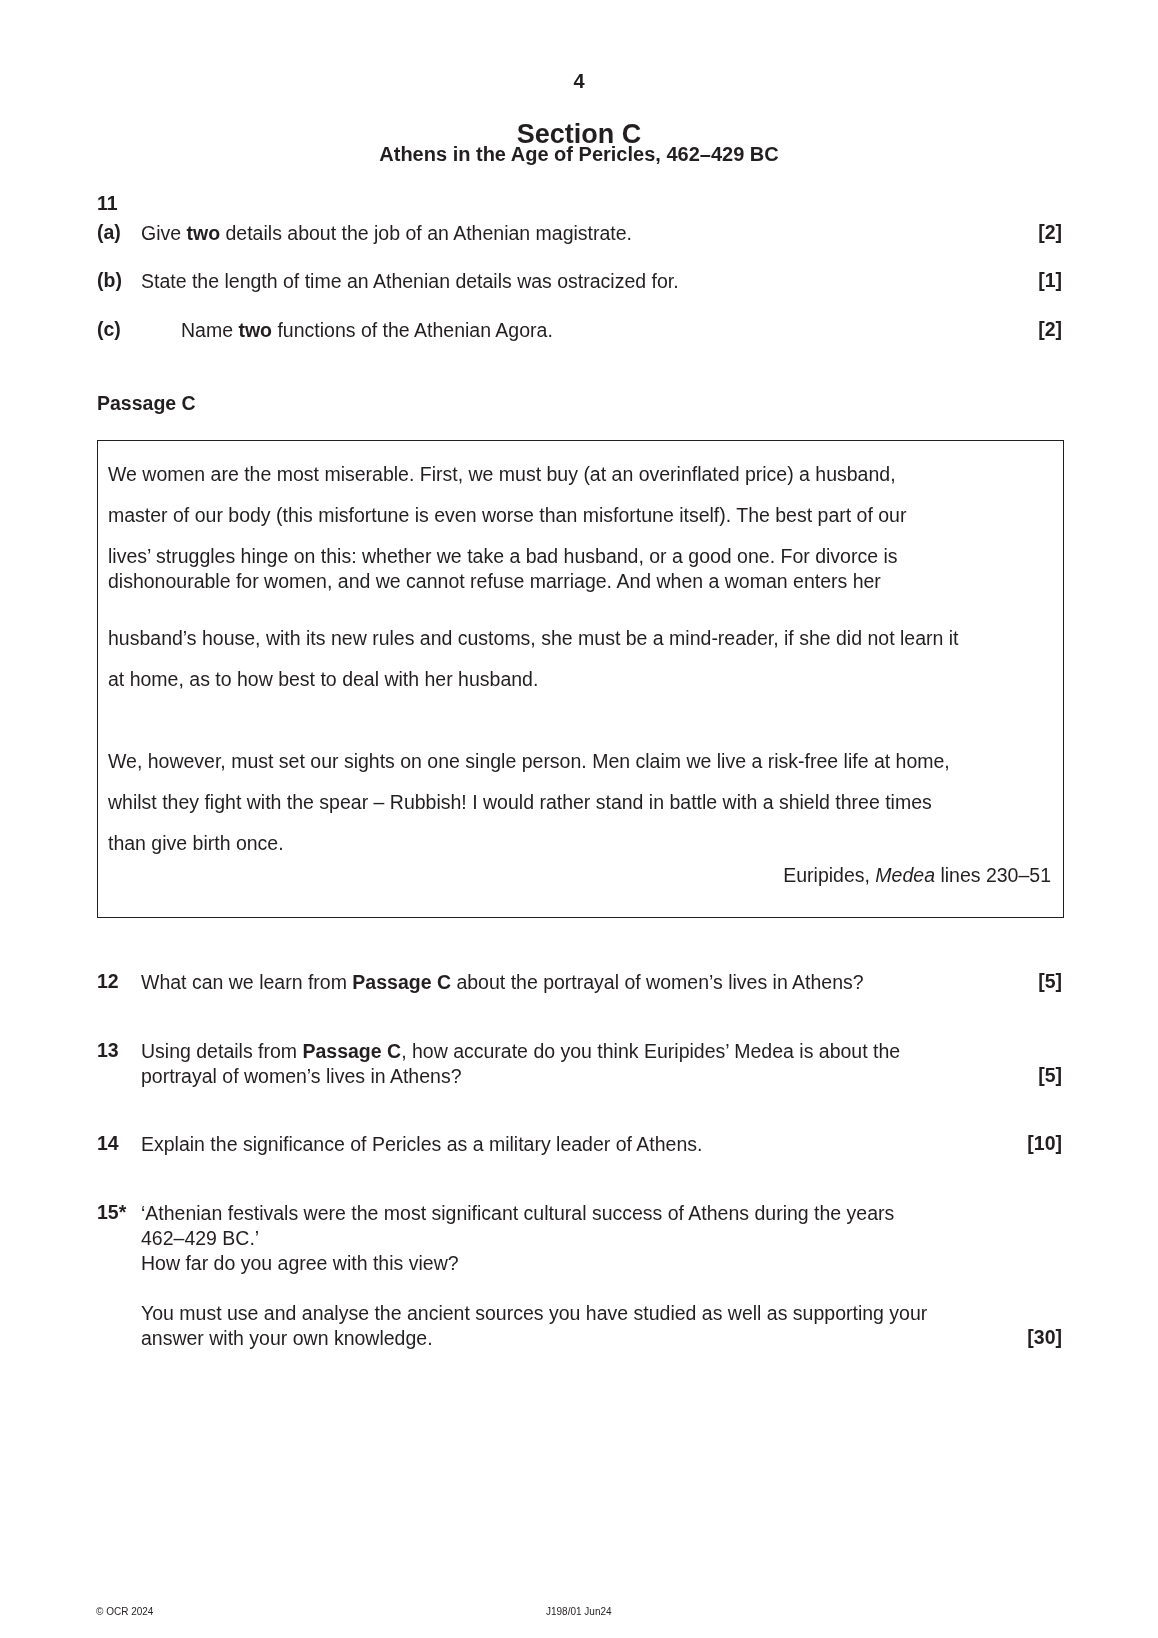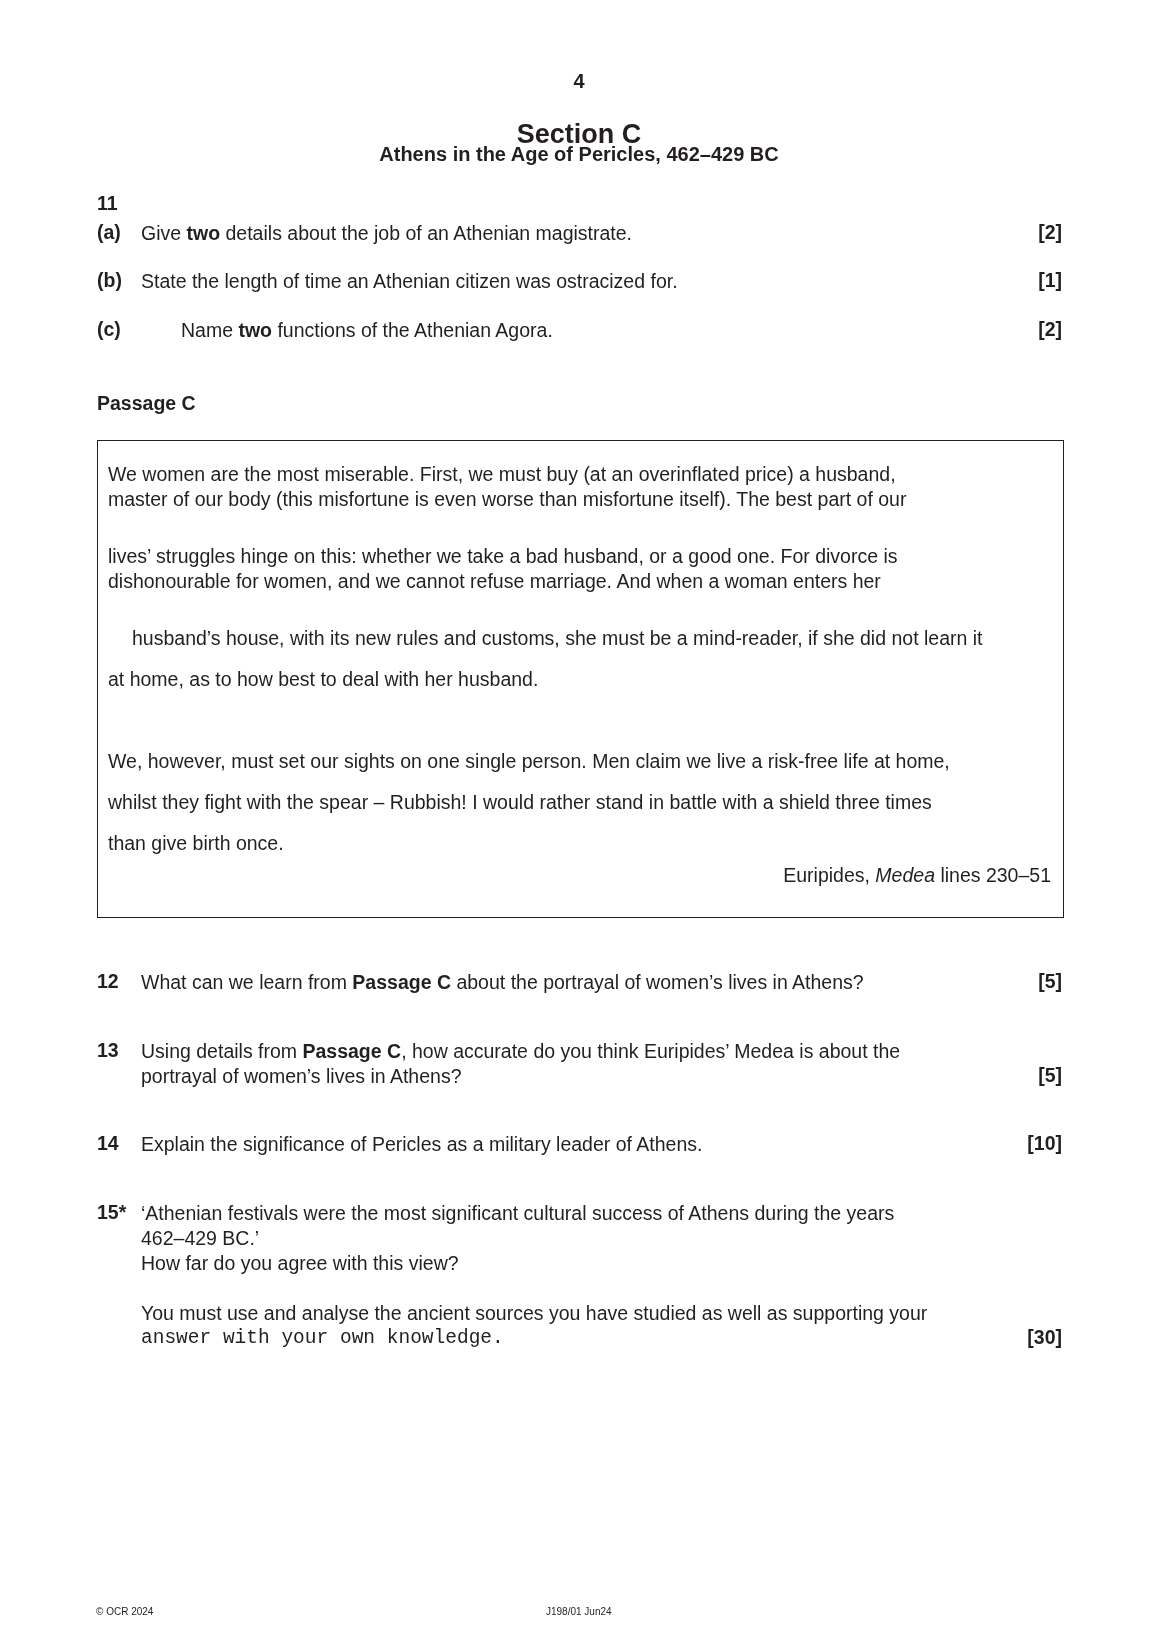--- a/index.html
+++ b/index.html
@@ -36,37 +36,37 @@
 <div class="abs qnum" style="top:192px;">11</div>
 
 <div>
   <div class="abs qlabel" style="top:221px;">(a)</div>
   <div class="abs qtext" style="top:221px;"><span>Give </span><span class="bold">two</span><span> details about the job of an Athenian magistrate.</span></div>
   <div class="abs marks" style="top:221px;">[2]</div>
 </div>
 
 <div>
   <div class="abs qlabel" style="top:269px;">(b)</div>
-  <div class="abs qtext" style="top:269px;"><span>State the length of time an Athenian citizen was ostracized for.</span></div>
+  <div class="abs qtext" style="top:269px;"><span>State the length of time an Athenian details was ostracized for.</span></div>
   <div class="abs marks" style="top:269px;">[1]</div>
 </div>
 
 <div>
   <div class="abs qlabel" style="top:318px;">(c)</div>
   <div class="abs qtext" style="top:318px;margin-left:40px;"><span>Name </span><span class="bold">two</span><span> functions of the Athenian Agora.</span></div>
   <div class="abs marks" style="top:318px;">[2]</div>
 </div>
 
 <div class="abs bold" style="left:97px; top:392px;">Passage C</div>
 <div class="abs passage-box"></div>
 <div class="abs passage-line" style="top:463px;">We women are the most miserable. First, we must buy (at an overinflated price) a husband,</div>
-<div class="abs passage-line" style="top:488px;">master of our body (this misfortune is even worse than misfortune itself). The best part of our</div>
+<div class="abs passage-line" style="top:504px;">master of our body (this misfortune is even worse than misfortune itself). The best part of our</div>
 <div class="abs passage-line" style="top:545px;">lives’ struggles hinge on this: whether we take a bad husband, or a good one. For divorce is</div>
 <div class="abs passage-line" style="top:570px;">dishonourable for women, and we cannot refuse marriage. And when a woman enters her</div>
-<div class="abs passage-line" style="top:627px;margin-left:24px;">husband’s house, with its new rules and customs, she must be a mind-reader, if she did not learn it</div>
+<div class="abs passage-line" style="top:627px;">husband’s house, with its new rules and customs, she must be a mind-reader, if she did not learn it</div>
 <div class="abs passage-line" style="top:668px;">at home, as to how best to deal with her husband.</div>
 <div class="abs passage-line" style="top:750px;">We, however, must set our sights on one single person. Men claim we live a risk-free life at home,</div>
 <div class="abs passage-line" style="top:791px;">whilst they fight with the spear – Rubbish! I would rather stand in battle with a shield three times</div>
 <div class="abs passage-line" style="top:832px;">than give birth once.</div>
 <div class="abs attribution"><span>Euripides, </span><i>Medea</i><span> lines 230–51</span></div>
 
 <div>
   <div class="abs qnum" style="top:970px;">12</div>
   <div class="abs qtext" style="top:970px;"><span>What can we learn from </span><span class="bold">Passage C</span><span> about the portrayal of women’s lives in Athens?</span></div>
   <div class="abs marks" style="top:970px;">[5]</div>
@@ -84,18 +84,18 @@
   <div class="abs qtext" style="top:1132px;">Explain the significance of Pericles as a military leader of Athens.</div>
   <div class="abs marks" style="top:1132px;">[10]</div>
 </div>
 
 <div>
   <div class="abs qnum" style="top:1201px;">15*</div>
   <div class="abs qtext" style="top:1201px;">‘Athenian festivals were the most significant cultural success of Athens during the years</div>
   <div class="abs qtext" style="top:1226px;">462–429 BC.’</div>
   <div class="abs qtext" style="top:1251px;">How far do you agree with this view?</div>
   <div class="abs qtext" style="top:1301px;">You must use and analyse the ancient sources you have studied as well as supporting your</div>
-  <div class="abs qtext" style="top:1326px;font-family:Liberation Mono, monospace;">answer with your own knowledge.</div>
+  <div class="abs qtext" style="top:1326px;">answer with your own knowledge.</div>
   <div class="abs marks" style="top:1326px;">[30]</div>
 </div>
 
 <div class="abs footer" style="left:96px;">© OCR 2024</div>
 <div class="abs footer" style="left:546px;">J198/01 Jun24</div>
 
 </body></html>

